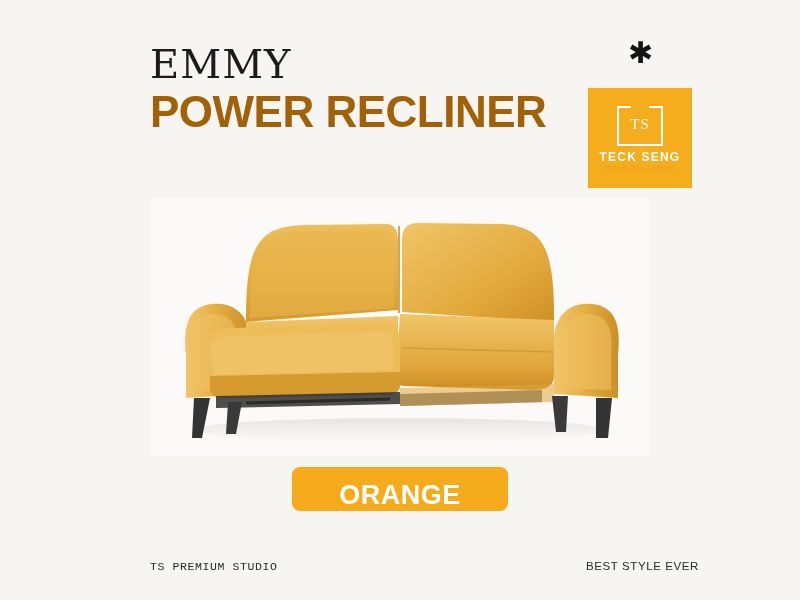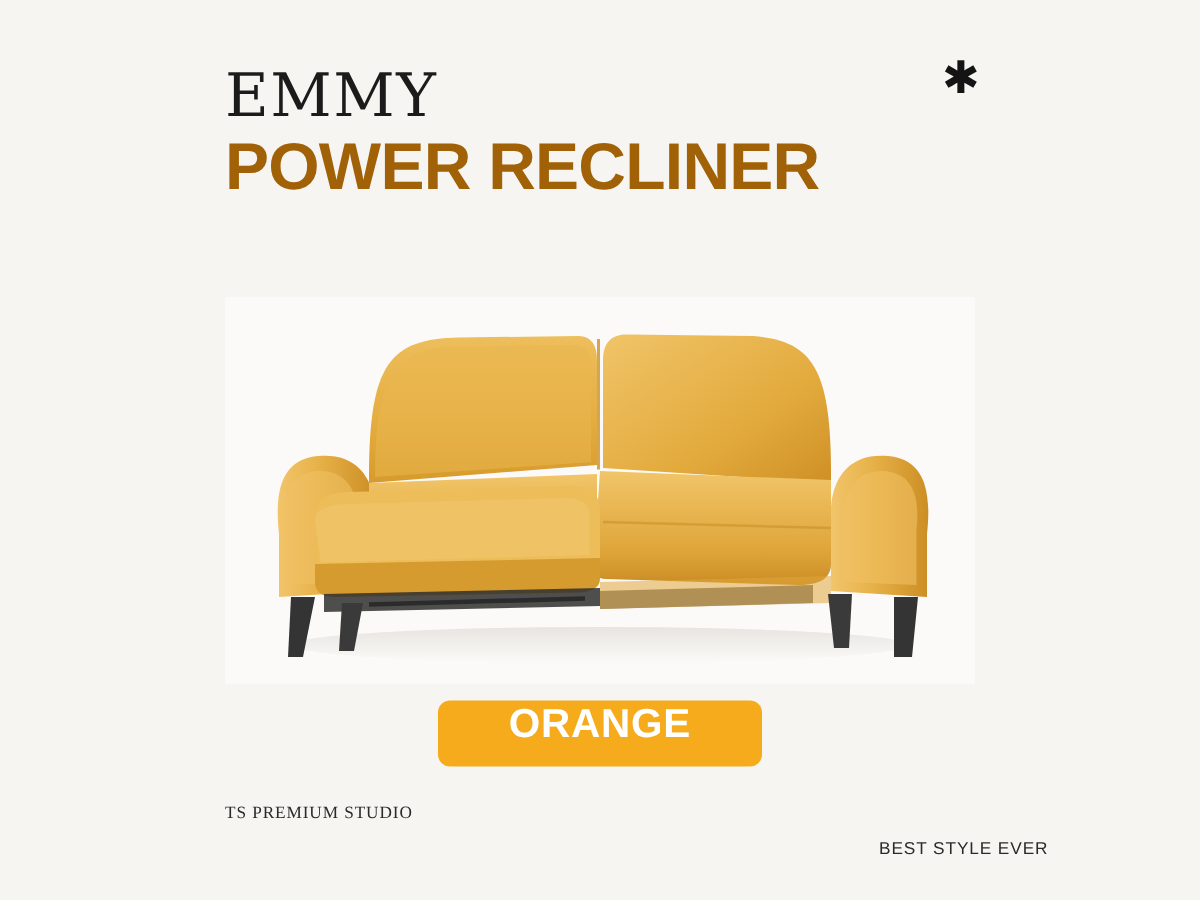--- a/index.html
+++ b/index.html
@@ -150,40 +150,40 @@
   
   .color-badge {
     position: absolute;
     left: 292px;
     top: 467px;
     width: 216px;
     height: 44px;
     background: #f5ab1c;
     border-radius: 8px;
     display: flex;
-    align-items: flex-start;
+    align-items: flex-end;
     justify-content: center;
   }
   .color-badge-label {
     color: #ffffff;
     font-size: 27px;
     font-weight: 700;
     letter-spacing: 0.5px;
     font-family: "Liberation Sans", sans-serif;
   }
 
   
   .footer-left {
     position: absolute;
     left: 150px;
-    top: 536px;
+    top: 560px;
     font-size: 11.5px;
     letter-spacing: 0.6px;
     color: #2a2a2a;
-    font-family: Liberation Serif, serif;
+    font-family: Liberation Mono, monospace;
   }
   .footer-right {
     position: absolute;
     left: 548px;
     top: 560px;
     font-size: 11.5px;
     letter-spacing: 0.6px;
     color: #2a2a2a;
     font-family: "Liberation Sans", sans-serif;
     padding-left: 38px;
@@ -193,20 +193,27 @@
 <body>
 
 <div class="poster">
   <div class="page-bg"></div>
 
   <div class="brand-script">EMMY</div>
   <div class="title-main">POWER RECLINER</div>
 
   <div class="asterisk">✱</div>
 
+  <div class="logo-box">
+    <div class="logo-mark">
+      <span class="logo-mark-text">TS</span>
+    </div>
+    <div class="logo-name">TECK SENG</div>
+    <div class="logo-sub">FURNITURE &amp; CARPETS</div>
+  </div>
 
   <div class="product-panel">
     <svg class="sofa" viewBox="0 0 500 258">
       <defs>
         <linearGradient id="leatherA" x1="0" y1="0" x2="0" y2="1">
           <stop offset="0%" stop-color="#edbe5c"></stop>
           <stop offset="55%" stop-color="#e5ae41"></stop>
           <stop offset="100%" stop-color="#d79a2c"></stop>
         </linearGradient>
         <linearGradient id="leatherB" x1="0" y1="0" x2="1" y2="1">

